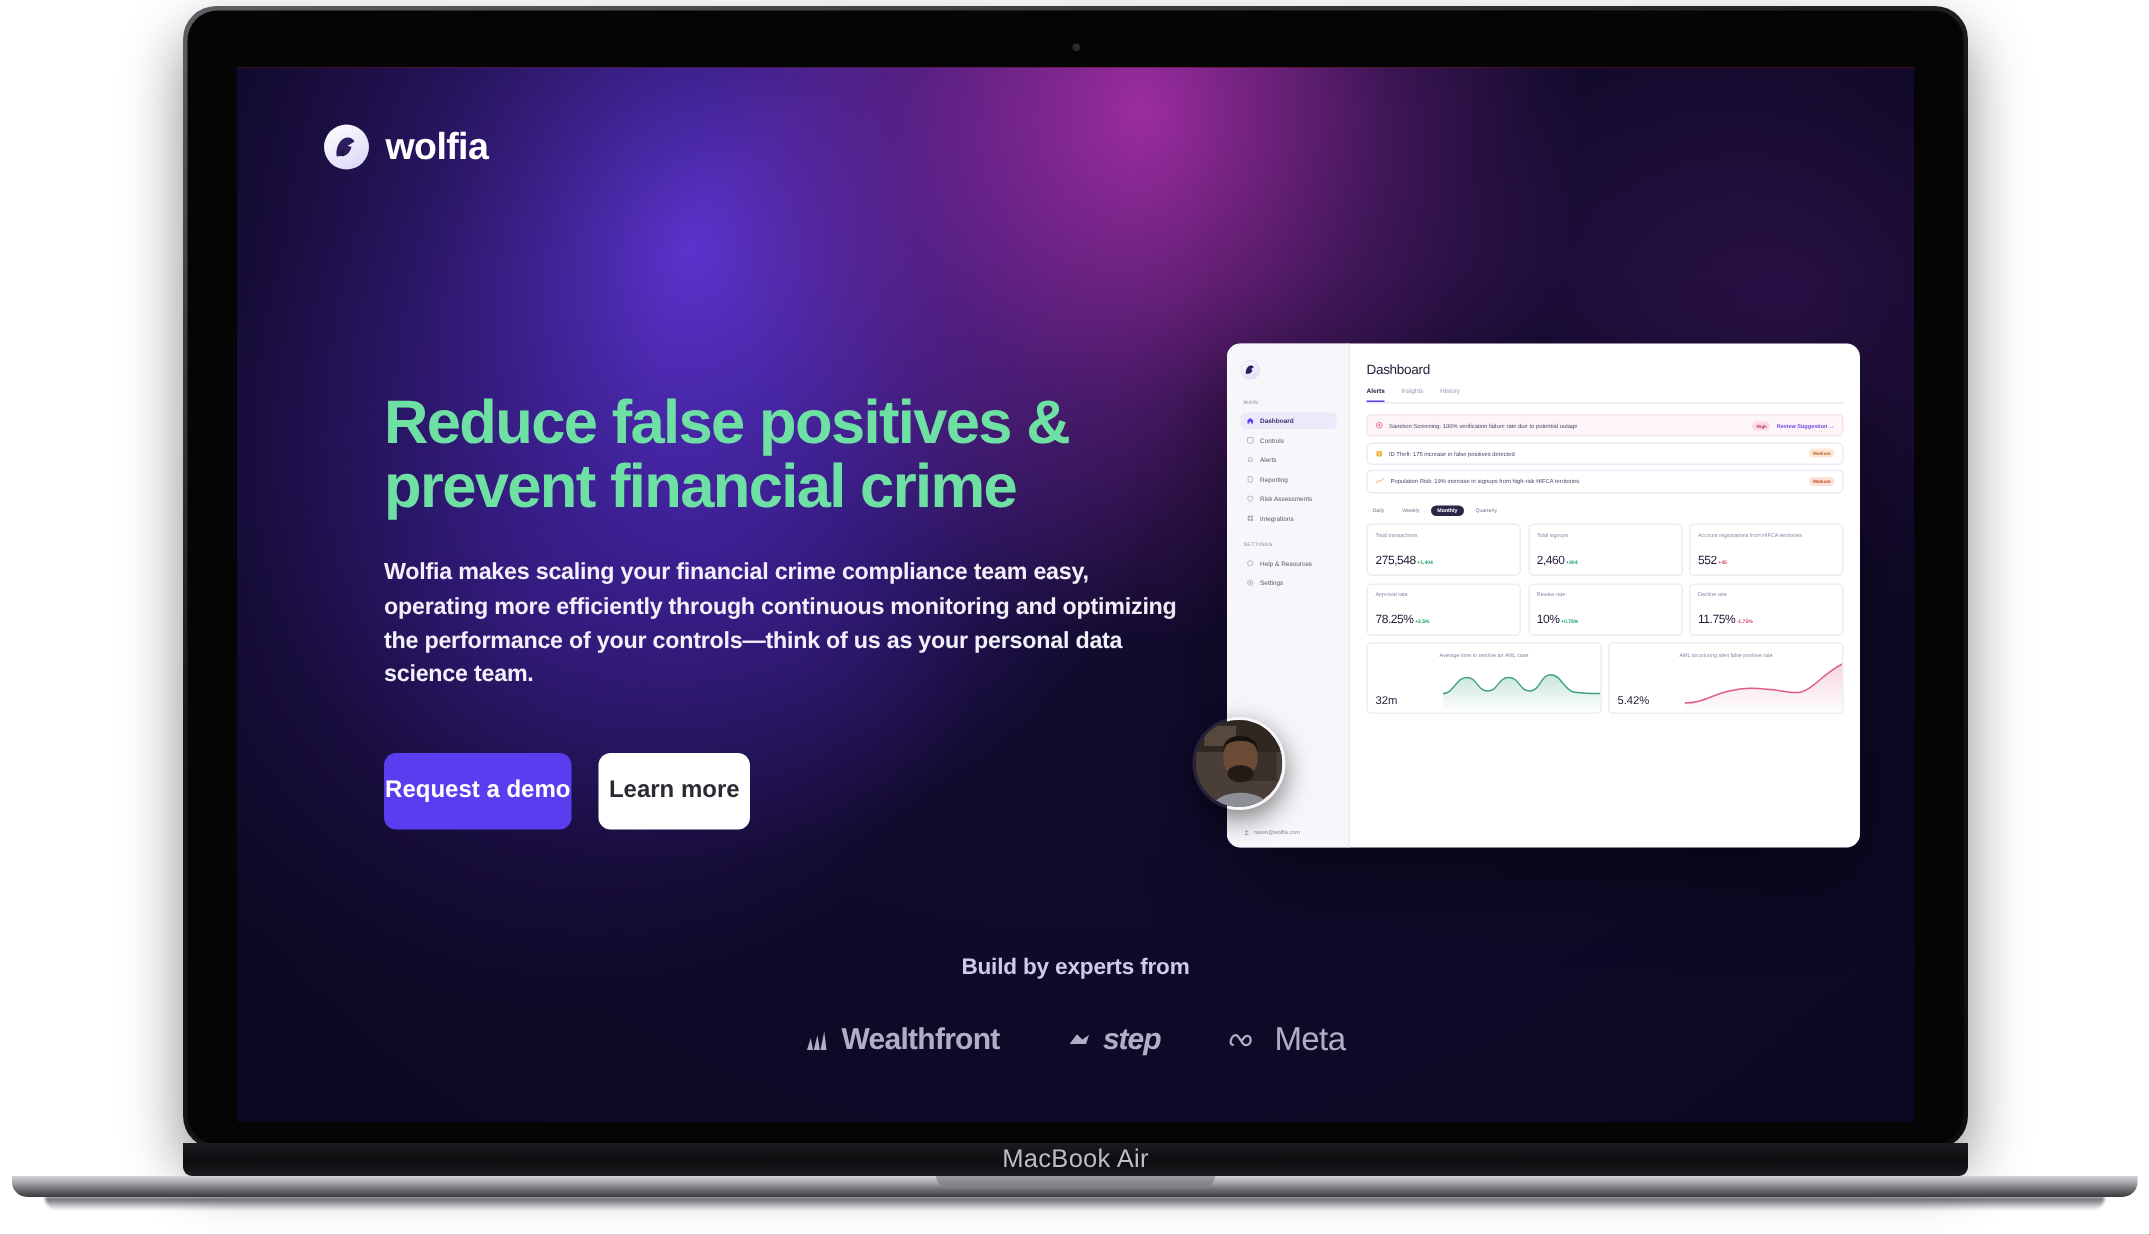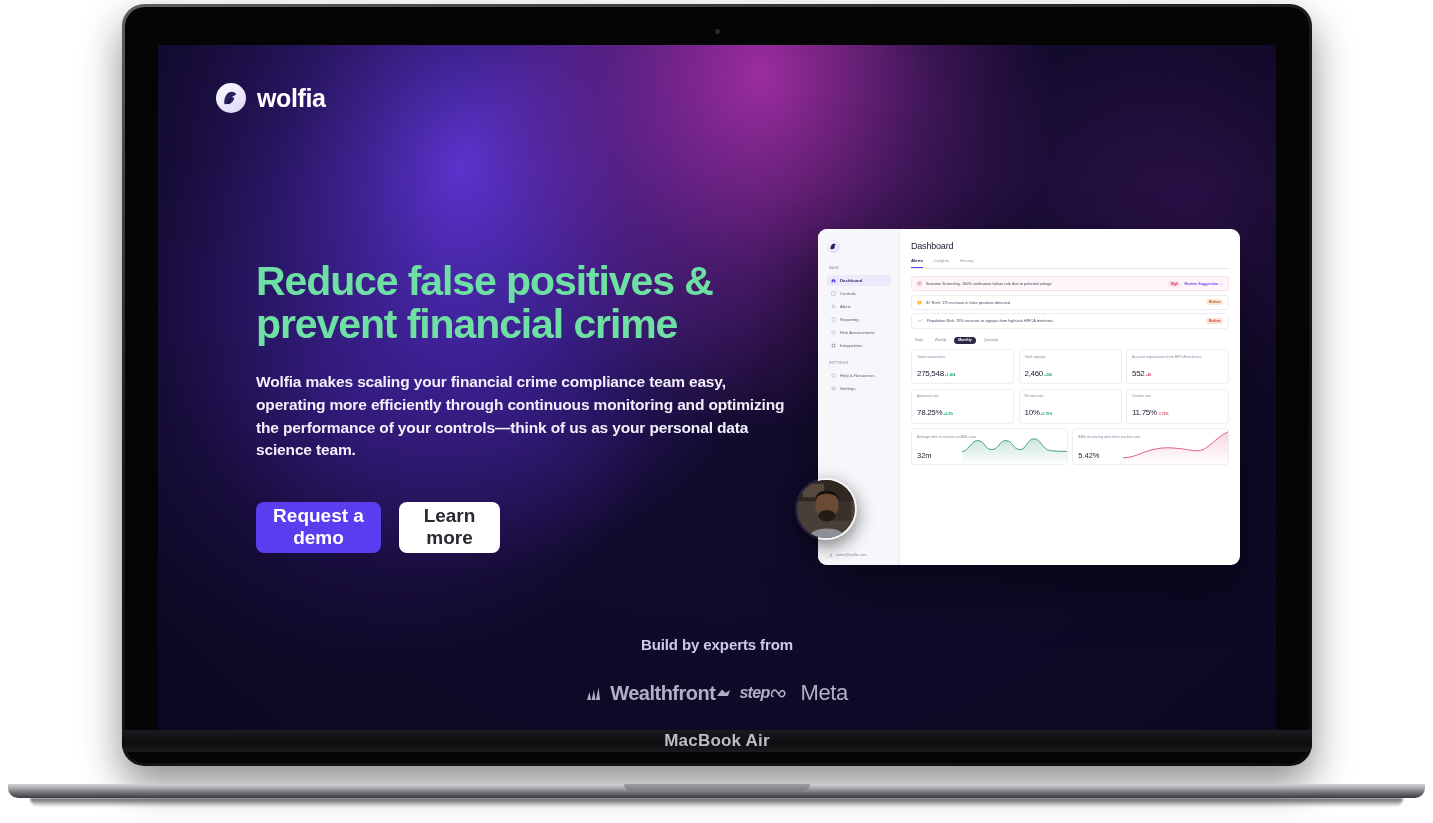--- a/index.html
+++ b/index.html
@@ -47,24 +47,24 @@
   }
   .glow-d {
     position:absolute; right:-14%; top:-8%; width:42%; height:60%;
     background:radial-gradient(ellipse at 50% 50%, rgba(120,40,160,.35) 0%, rgba(18,11,46,0) 70%);
   }
   .vignette { position:absolute; inset:0;
     background:radial-gradient(ellipse at 50% 30%, rgba(0,0,0,0) 35%, rgba(10,6,28,.75) 100%); }
 
   
   .chin {
-    position:absolute; left:122px; top:730px; width:1190px; height:22px;
+    position:absolute; left:122px; top:762px; width:1190px; height:22px;
     background:linear-gradient(180deg,#1b1c1f 0%,#0c0d0f 55%,#1a1b1e 100%);
     border-bottom-left-radius:6px; border-bottom-right-radius:6px;
-    display:flex; align-items:center; justify-content:center;font-weight:bold;
+    display:flex; align-items:center; justify-content:center;
   }
   .chin-label { color:#bdbec2; font-size:17px; letter-spacing:.2px; }
   .base {
     position:absolute; left:8px; top:784px; width:1417px; height:14px;
     background:linear-gradient(180deg,#d3d4d8 0%,#a7a9ae 30%,#6f7175 62%,#3a3b3f 100%);
     border-radius:0 0 10px 10px;
   }
   .base-notch {
     position:absolute; left:50%; margin-left:-93px; top:784px; width:186px; height:7px;
     background:linear-gradient(180deg,#9c9ea3,#7a7c81); border-radius:0 0 7px 7px;
@@ -80,32 +80,32 @@
   .logo-mark { width:30px; height:30px; border-radius:50%;
     background:linear-gradient(145deg,#ffffff 0%,#d9d4f6 100%);
     display:flex; align-items:center; justify-content:center; }
   .logo-text { color:#fff; font-size:25px; font-weight:700; letter-spacing:-.4px; }
 
   .hero { position:absolute; left:58px; top:215px; width:560px;margin-left:40px; }
   .headline { color:#6fe0a3; font-size:41px; line-height:1.04; font-weight:700; letter-spacing:-1.1px; }
   .subcopy { color:#f2f0fb; font-size:15.5px; line-height:1.46; font-weight:700;
     margin-top:26px; width:532px; letter-spacing:-.15px; }
   .cta-row { display:flex; gap:18px; margin-top:40px; }
-  .btn { border:0; border-radius:8px; font-size:19px; font-weight:700;
+  .btn { border:0; border-radius:8px; font-size:16px; font-weight:700;
     display:flex; align-items:center; justify-content:center; cursor:pointer; }
   .btn-primary { background:#5b3df0; color:#fff; width:125px; height:51px; }
   .btn-secondary { background:#fff; color:#2a2a33; width:101px; height:51px; font-weight:600; }
 
   .experts { position:absolute; left:0; right:0; top:591px; text-align:center; }
   .experts-label { color:#cfcbe6; font-size:15px; font-weight:700; letter-spacing:-.1px; }
-  .logos { display:flex; align-items:center; justify-content:center; margin-top:27px;
+  .logos { display:flex; align-items:center; justify-content:center; gap:45px; margin-top:27px;
     opacity:.82; }
   .brand { display:flex; align-items:center; gap:7px; color:#d6d2e8; font-weight:700; }
   .brand-wf { font-size:20px; letter-spacing:-.5px; }
-  .brand-step { font-size:16px; letter-spacing:-.7px; font-style:italic; }
+  .brand-step { font-size:20px; letter-spacing:-.7px; font-style:italic; }
   .brand-meta { font-size:22px; letter-spacing:-.4px; font-weight:400; }
 
   
   .dash {
     position:absolute; left:660px; top:184px; width:422px; height:336px;
     background:#fff; border-radius:9px; overflow:hidden;
     box-shadow:0 22px 55px rgba(0,0,0,.45);
     display:flex; font-size:4.4px; color:#2f2a45;
   }
   .d-side { width:82px; background:#f7f6fa; border-right:1px solid #ebe9f2;
@@ -152,21 +152,21 @@
   .kpi { border:.6px solid #edebf4; border-radius:3.5px; padding:4.5px 5px 5.5px;
     min-height:35px; display:flex; flex-direction:column; }
   .kpi-label { font-size:3.6px; color:#8d89a3; line-height:1.35; }
   .kpi-row { margin-top:auto; display:flex; align-items:baseline; gap:1px; }
   .kpi-val { font-size:8px; color:#1f1b35; letter-spacing:-.3px; }
   .kpi-delta { font-size:3.4px; font-weight:700; }
   .up { color:#17a067; } .down { color:#d23f63; }
 
   .charts { display:grid; grid-template-columns:1fr 1fr; gap:4.5px; margin-top:4.5px; }
   .chart-card { border:.6px solid #edebf4; border-radius:3.5px; padding:4.5px 0 0 0;
-    position:relative; height:37px; overflow:hidden; }
+    position:relative; height:48px; overflow:hidden;text-align:center; }
   .chart-label { font-size:3.6px; color:#8d89a3; padding:0 5px; }
   .chart-val { position:absolute; left:5px; bottom:4.5px; font-size:7.5px; color:#1f1b35; }
   .chart-svg { position:absolute; right:0; bottom:0; width:68%; height:36px; }
 
   .avatar {
     position:absolute; left:637px; top:433px; width:62px; height:62px;
     border-radius:50%; overflow:hidden; border:2.5px solid rgba(255,255,255,.1);
     box-shadow:0 6px 18px rgba(0,0,0,.5);
   }
   .avatar svg { display:block; width:100%; height:100%; }

